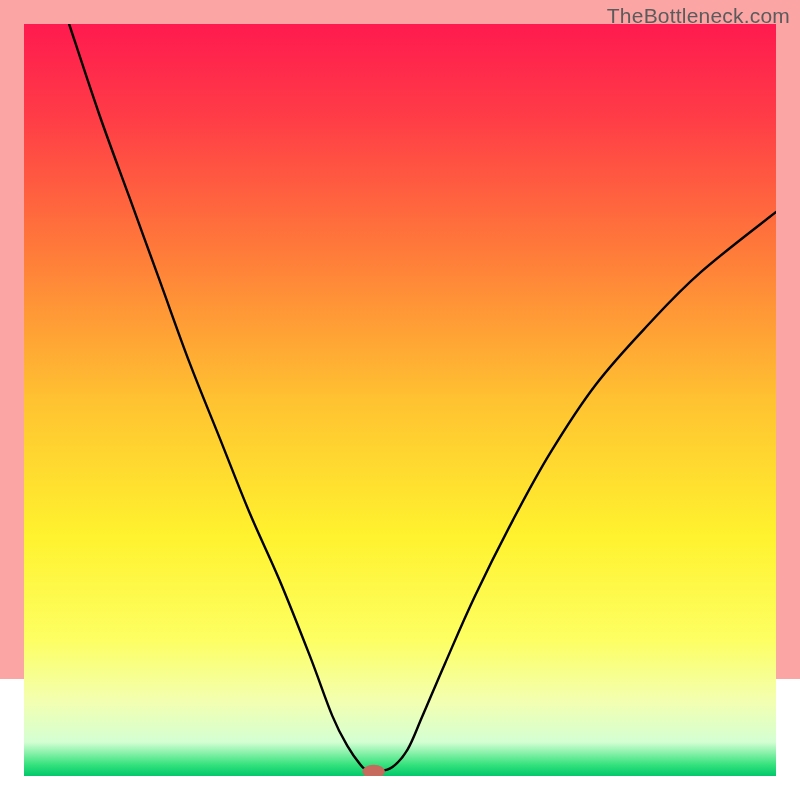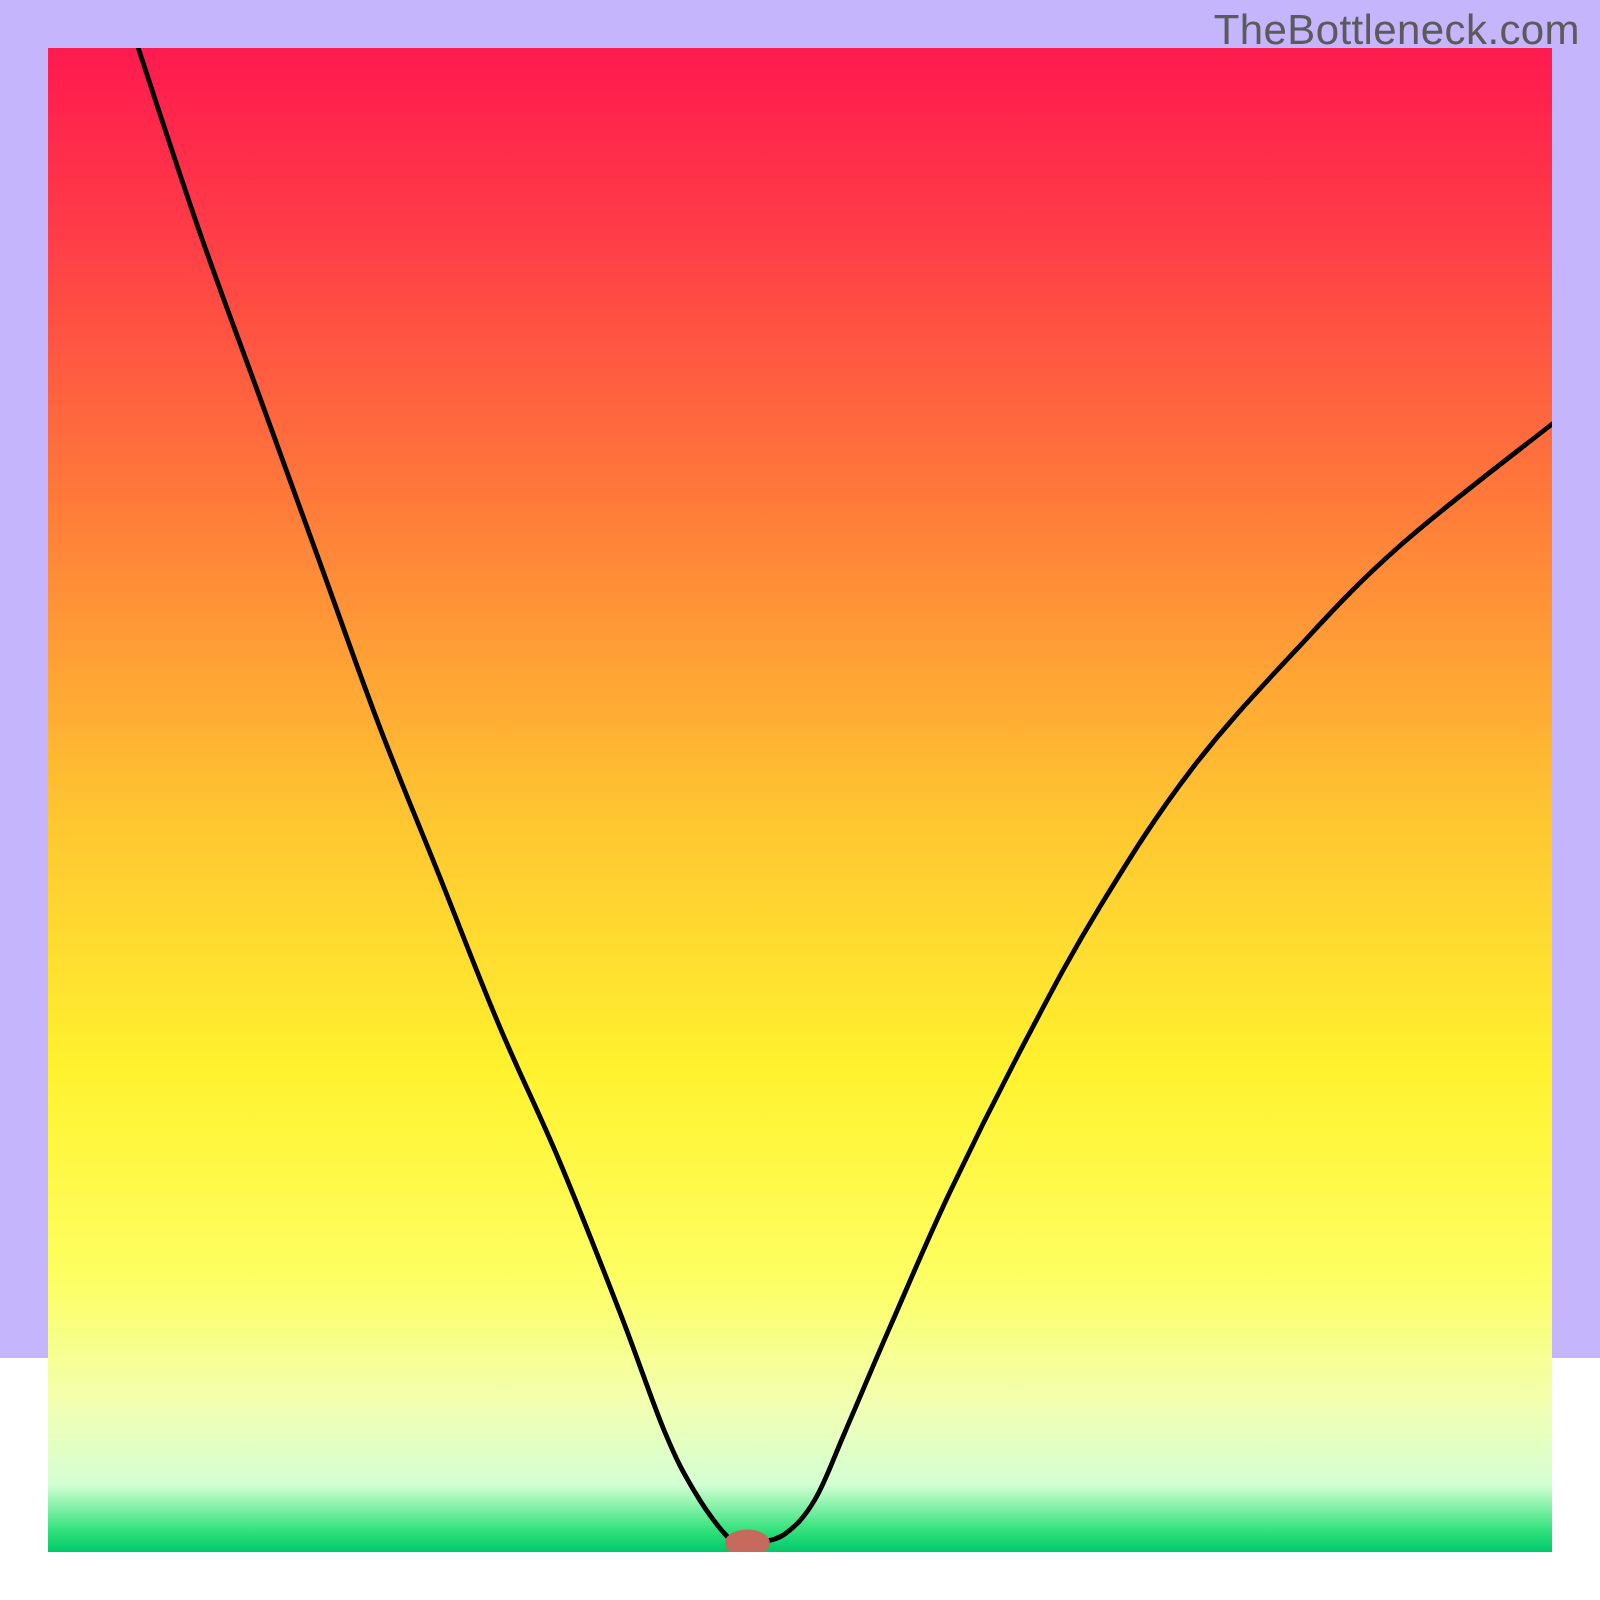--- a/index.html
+++ b/index.html
@@ -6,21 +6,21 @@
     margin: 0;
     padding: 0;
     width: 800px;
     height: 800px;
     overflow: hidden;
     font-family: Arial, sans-serif;
   }
   .frame {
     width: 800px;
     height: 679px;
-    background: #c4b5fd;
+    background: #fca5a5;
     position: relative;
     box-sizing: border-box;
   }
   .plot-area {
     position: absolute;
     left: 24px;
     top: 24px;
     width: 752px;
     height: 752px;
   }

